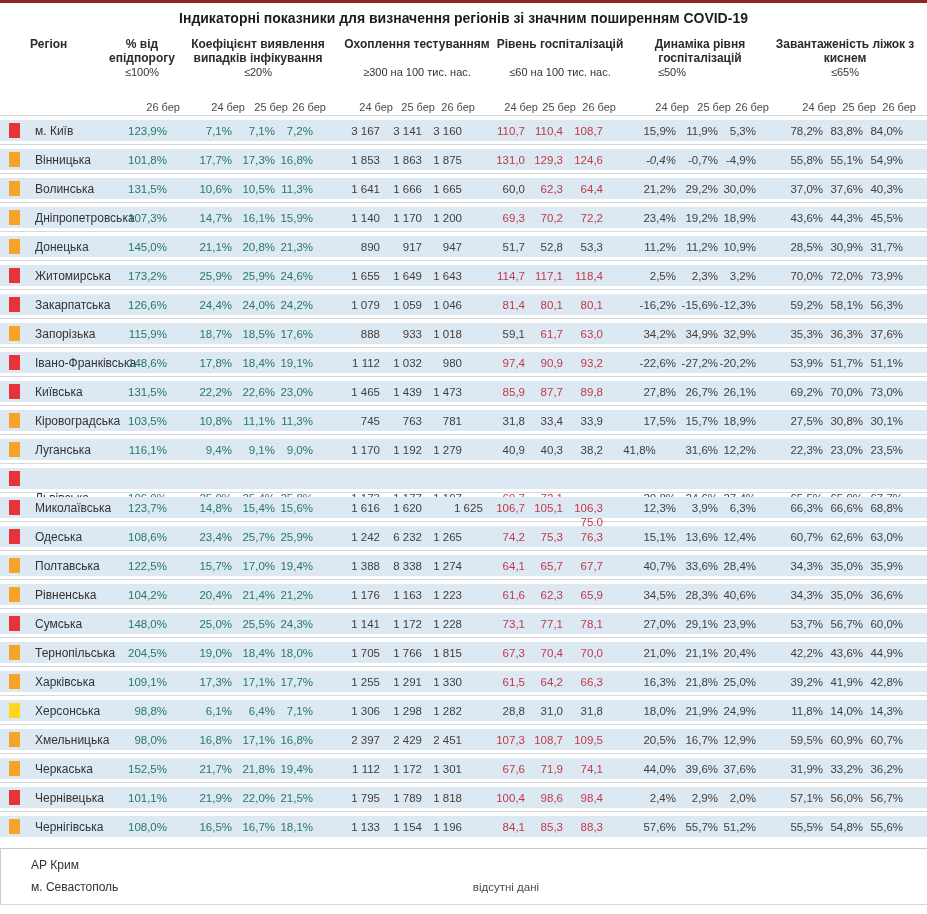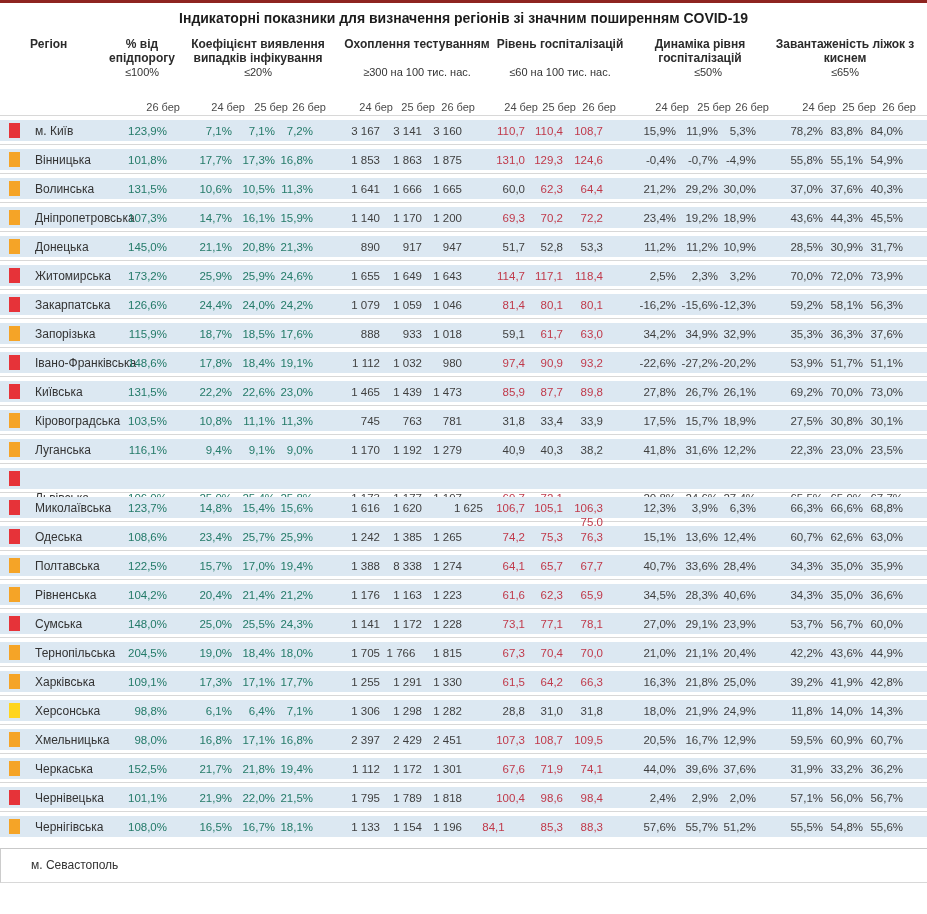--- a/index.html
+++ b/index.html
@@ -23,21 +23,21 @@
   .hg-coef{left:178px;width:160px;}
   .hg-test{left:327px;width:180px;}
   .hg-hosp{left:475px;width:170px;}
   .hg-dyn{left:635px;width:130px;}
   .hg-beds{left:775px;width:140px;}
   .ht{position:absolute;top:31px;text-align:center;font-size:11px;color:#333;width:160px;}
   .ht-epid{left:62px;}
   .ht-coef{left:178px;}
   .ht-test{left:337px;}
   .ht-hosp{left:480px;}
-  .ht-dyn{left:628px;}
+  .ht-dyn{left:592px;}
   .ht-beds{left:765px;}
   .dates-row{
     position:absolute;left:0;bottom:2px;width:927px;
     display:grid;grid-template-columns:var(--cols);
   }
   .date-cell{
     text-align:right;font-size:11px;color:#4a4a4a;white-space:nowrap;
     transform:translateX(13px);
   }
   
@@ -135,21 +135,21 @@
           <div class="cell" style="color: rgb(35, 122, 104); grid-column: 2;">101,8%</div>
           <div class="cell" style="color: rgb(35, 122, 104); grid-column: 3;">17,7%</div>
           <div class="cell" style="color: rgb(35, 122, 104); grid-column: 4;">17,3%</div>
           <div class="cell" style="color: rgb(35, 122, 104); grid-column: 5;">16,8%</div>
           <div class="cell" style="color: rgb(63, 63, 63); grid-column: 6;">1 853</div>
           <div class="cell" style="color: rgb(63, 63, 63); grid-column: 7;">1 863</div>
           <div class="cell" style="color: rgb(63, 63, 63); grid-column: 8;">1 875</div>
           <div class="cell" style="color: rgb(192, 57, 74); grid-column: 9;">131,0</div>
           <div class="cell" style="color: rgb(192, 57, 74); grid-column: 10;">129,3</div>
           <div class="cell" style="color: rgb(192, 57, 74); grid-column: 11;">124,6</div>
-          <div class="cell" style="color: rgb(63, 63, 63); grid-column: 12;">-0,4%</div>
+          <div class="cell" style="color: rgb(63, 63, 63); grid-column: 12; font-style: italic;">-0,4%</div>
           <div class="cell" style="color: rgb(63, 63, 63); grid-column: 13;">-0,7%</div>
           <div class="cell" style="color: rgb(63, 63, 63); grid-column: 14;">-4,9%</div>
           <div class="cell" style="color: rgb(63, 63, 63); grid-column: 15;">55,8%</div>
           <div class="cell" style="color: rgb(63, 63, 63); grid-column: 16;">55,1%</div>
           <div class="cell" style="color: rgb(63, 63, 63); grid-column: 17;">54,9%</div>
         </div>
       </div>
       <div class="trow">
         <div class="bar" style="background: rgb(220, 232, 242);">
           <span class="marker" style="background: rgb(245, 164, 39);"></span>
@@ -355,21 +355,21 @@
           <div class="cell" style="color: rgb(35, 122, 104); grid-column: 2;">116,1%</div>
           <div class="cell" style="color: rgb(35, 122, 104); grid-column: 3;">9,4%</div>
           <div class="cell" style="color: rgb(35, 122, 104); grid-column: 4;">9,1%</div>
           <div class="cell" style="color: rgb(35, 122, 104); grid-column: 5;">9,0%</div>
           <div class="cell" style="color: rgb(63, 63, 63); grid-column: 6;">1 170</div>
           <div class="cell" style="color: rgb(63, 63, 63); grid-column: 7;">1 192</div>
           <div class="cell" style="color: rgb(63, 63, 63); grid-column: 8;">1 279</div>
           <div class="cell" style="color: rgb(63, 63, 63); grid-column: 9;">40,9</div>
           <div class="cell" style="color: rgb(63, 63, 63); grid-column: 10;">40,3</div>
           <div class="cell" style="color: rgb(63, 63, 63); grid-column: 11;">38,2</div>
-          <div class="cell" style="color: rgb(63, 63, 63); grid-column: 12;">41,8%</div>
+          <div class="cell" style="color: rgb(63, 63, 63); grid-column: 12; text-align: center;">41,8%</div>
           <div class="cell" style="color: rgb(63, 63, 63); grid-column: 13;">31,6%</div>
           <div class="cell" style="color: rgb(63, 63, 63); grid-column: 14;">12,2%</div>
           <div class="cell" style="color: rgb(63, 63, 63); grid-column: 15;">22,3%</div>
           <div class="cell" style="color: rgb(63, 63, 63); grid-column: 16;">23,0%</div>
           <div class="cell" style="color: rgb(63, 63, 63); grid-column: 17;">23,5%</div>
         </div>
       </div>
       <div class="trow">
         <div class="bar" style="background: rgb(220, 232, 242);">
           <span class="marker" style="background: rgb(230, 51, 57);"></span>
@@ -416,21 +416,21 @@
       </div>
       <div class="trow">
         <div class="bar" style="background: rgb(220, 232, 242);">
           <span class="marker" style="background: rgb(230, 51, 57);"></span>
           <div class="cell region-cell" style="grid-column: 1;">Одеська</div>
           <div class="cell" style="color: rgb(35, 122, 104); grid-column: 2;">108,6%</div>
           <div class="cell" style="color: rgb(35, 122, 104); grid-column: 3;">23,4%</div>
           <div class="cell" style="color: rgb(35, 122, 104); grid-column: 4;">25,7%</div>
           <div class="cell" style="color: rgb(35, 122, 104); grid-column: 5;">25,9%</div>
           <div class="cell" style="color: rgb(63, 63, 63); grid-column: 6;">1 242</div>
-          <div class="cell" style="color: rgb(63, 63, 63); grid-column: 7;">1 385</div>
+          <div class="cell" style="color: rgb(63, 63, 63); grid-column: 7;">6 232</div>
           <div class="cell" style="color: rgb(63, 63, 63); grid-column: 8;">1 265</div>
           <div class="cell" style="color: rgb(192, 57, 74); grid-column: 9;">74,2</div>
           <div class="cell" style="color: rgb(192, 57, 74); grid-column: 10;">75,3</div>
           <div class="cell" style="color: rgb(192, 57, 74); grid-column: 11;">76,3</div>
           <div class="cell" style="color: rgb(63, 63, 63); grid-column: 12;">15,1%</div>
           <div class="cell" style="color: rgb(63, 63, 63); grid-column: 13;">13,6%</div>
           <div class="cell" style="color: rgb(63, 63, 63); grid-column: 14;">12,4%</div>
           <div class="cell" style="color: rgb(63, 63, 63); grid-column: 15;">60,7%</div>
           <div class="cell" style="color: rgb(63, 63, 63); grid-column: 16;">62,6%</div>
           <div class="cell" style="color: rgb(63, 63, 63); grid-column: 17;">63,0%</div>
@@ -504,21 +504,21 @@
       </div>
       <div class="trow">
         <div class="bar" style="background: rgb(220, 232, 242);">
           <span class="marker" style="background: rgb(245, 164, 39);"></span>
           <div class="cell region-cell" style="grid-column: 1;">Тернопільська</div>
           <div class="cell" style="color: rgb(35, 122, 104); grid-column: 2;">204,5%</div>
           <div class="cell" style="color: rgb(35, 122, 104); grid-column: 3;">19,0%</div>
           <div class="cell" style="color: rgb(35, 122, 104); grid-column: 4;">18,4%</div>
           <div class="cell" style="color: rgb(35, 122, 104); grid-column: 5;">18,0%</div>
           <div class="cell" style="color: rgb(63, 63, 63); grid-column: 6;">1 705</div>
-          <div class="cell" style="color: rgb(63, 63, 63); grid-column: 7; text-align: center;">1 766</div>
+          <div class="cell" style="color: rgb(63, 63, 63); grid-column: 7;">1 766</div>
           <div class="cell" style="color: rgb(63, 63, 63); grid-column: 8;">1 815</div>
           <div class="cell" style="color: rgb(192, 57, 74); grid-column: 9;">67,3</div>
           <div class="cell" style="color: rgb(192, 57, 74); grid-column: 10;">70,4</div>
           <div class="cell" style="color: rgb(192, 57, 74); grid-column: 11;">70,0</div>
           <div class="cell" style="color: rgb(63, 63, 63); grid-column: 12;">21,0%</div>
           <div class="cell" style="color: rgb(63, 63, 63); grid-column: 13;">21,1%</div>
           <div class="cell" style="color: rgb(63, 63, 63); grid-column: 14;">20,4%</div>
           <div class="cell" style="color: rgb(63, 63, 63); grid-column: 15;">42,2%</div>
           <div class="cell" style="color: rgb(63, 63, 63); grid-column: 16;">43,6%</div>
           <div class="cell" style="color: rgb(63, 63, 63); grid-column: 17;">44,9%</div>
@@ -638,31 +638,35 @@
         <div class="bar" style="background: rgb(220, 232, 242);">
           <span class="marker" style="background: rgb(245, 164, 39);"></span>
           <div class="cell region-cell" style="grid-column: 1;">Чернігівська</div>
           <div class="cell" style="color: rgb(35, 122, 104); grid-column: 2;">108,0%</div>
           <div class="cell" style="color: rgb(35, 122, 104); grid-column: 3;">16,5%</div>
           <div class="cell" style="color: rgb(35, 122, 104); grid-column: 4;">16,7%</div>
           <div class="cell" style="color: rgb(35, 122, 104); grid-column: 5;">18,1%</div>
           <div class="cell" style="color: rgb(63, 63, 63); grid-column: 6;">1 133</div>
           <div class="cell" style="color: rgb(63, 63, 63); grid-column: 7;">1 154</div>
           <div class="cell" style="color: rgb(63, 63, 63); grid-column: 8;">1 196</div>
-          <div class="cell" style="color: rgb(192, 57, 74); grid-column: 9; text-align: center;">84,1</div>
+          <div class="cell" style="color: rgb(192, 57, 74); grid-column: 9;">84,1</div>
           <div class="cell" style="color: rgb(192, 57, 74); grid-column: 10;">85,3</div>
           <div class="cell" style="color: rgb(192, 57, 74); grid-column: 11;">88,3</div>
           <div class="cell" style="color: rgb(63, 63, 63); grid-column: 12;">57,6%</div>
           <div class="cell" style="color: rgb(63, 63, 63); grid-column: 13;">55,7%</div>
           <div class="cell" style="color: rgb(63, 63, 63); grid-column: 14;">51,2%</div>
           <div class="cell" style="color: rgb(63, 63, 63); grid-column: 15;">55,5%</div>
           <div class="cell" style="color: rgb(63, 63, 63); grid-column: 16;">54,8%</div>
           <div class="cell" style="color: rgb(63, 63, 63); grid-column: 17;">55,6%</div>
         </div>
       </div>
     </div>
 
   <div class="tfoot" id="tfoot">
       <div class="frow">
+        <div class="fregion">АР Крим</div>
+        <div class="fnote">відсутні дані</div>
+      </div>
+      <div class="frow">
         <div class="fregion">м. Севастополь</div>
       </div>
     </div>
 </div>
 
 </body></html>

